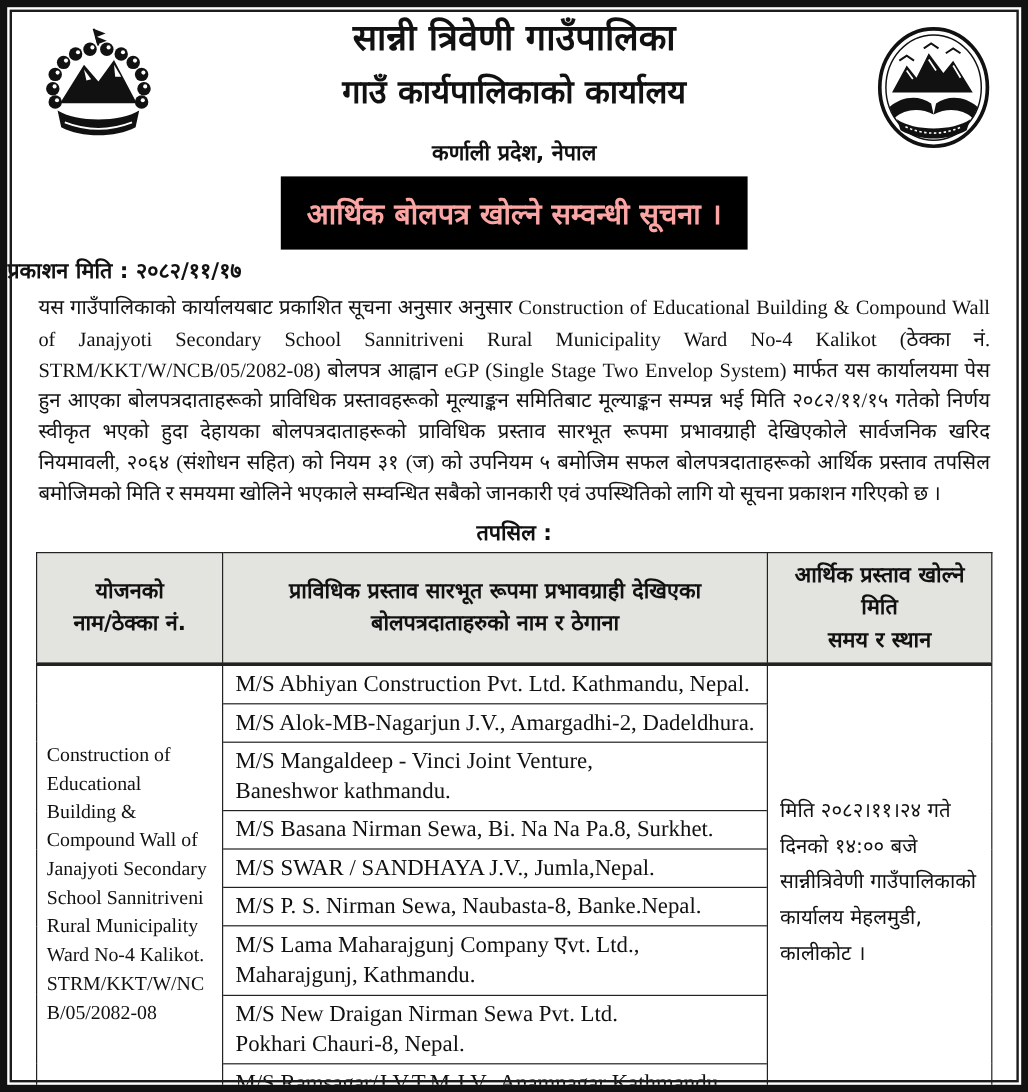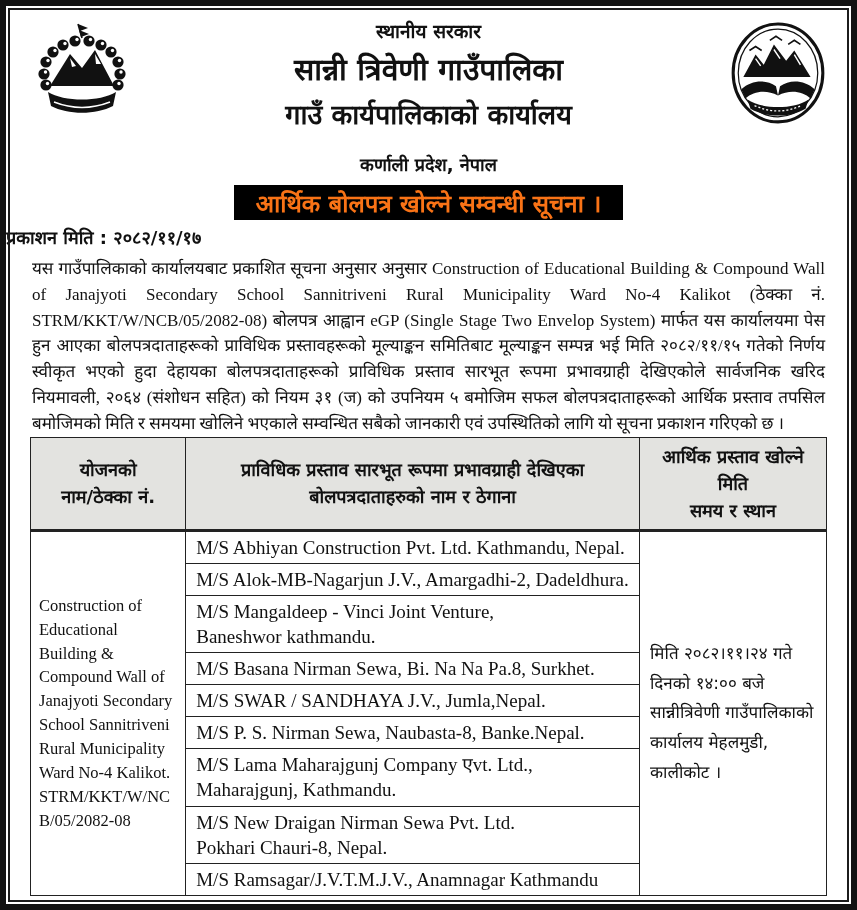--- a/index.html
+++ b/index.html
@@ -12,22 +12,22 @@
   .logo{position:absolute;top:16px;}
   .logo.left{left:26px;}
   .logo.right{right:24px;}
   .hline{text-align:center;font-weight:bold;font-family:"DejaVu Sans","Liberation Serif",sans-serif;}
   .h1{font-size:19px;padding-top:12px;}
   .h2{font-size:30px;margin-top:4px;}
   .h3{font-size:27px;margin-top:6px;}
   .h4{font-size:18px;margin-top:7px;}
   .h5{font-size:18px;margin-top:20px;}
   .banner{
-    width:max-content;margin:9px auto 5px;background:#000;color:#f97316;
-    font-weight:bold;font-size:24px;padding:1px 22px;
+    width:max-content;margin:9px auto 5px;background:#000;color:#fca5a5;
+    font-weight:bold;font-size:24px;padding:14px 22px;
     font-family:"DejaVu Sans",sans-serif;
   }
   .pubdate{text-align:left;font-weight:bold;font-size:18px;margin:3px 0 7px;
     font-family:"DejaVu Sans",sans-serif;}
   .para{margin:0 26px;font-size:17px;line-height:1.52;text-align:justify;}
   .details{text-align:center;font-weight:bold;font-size:18px;margin:6px 0 5px;
     font-family:"DejaVu Sans",sans-serif;}
   table.sched{border-collapse:collapse;margin:0 auto;width:797px;table-layout:fixed;}
   .sched th,.sched td{border:1.6px solid #222;}
   .sched thead th{
@@ -106,31 +106,31 @@
       <path d="M20,28 L26,24 L32,28 M40,18 L46,14 L52,18 M58,22 L64,18 L70,22" stroke="#111" stroke-width="1.6" fill="none"></path>
 
       <path d="M12,66 C22,57 36,56 46,63 L48,72 C36,66 24,68 16,75 Z" fill="#111"></path>
       <path d="M84,66 C74,57 60,56 50,63 L48,72 C60,66 72,68 80,75 Z" fill="#111"></path>
 
       <path d="M18,76 C32,86 64,86 78,76 L75,85 C60,94 36,94 21,85 Z" fill="#111"></path>
       <path d="M25,82 C40,89 56,89 71,82" stroke="#fff" stroke-width="1.3" stroke-dasharray="2 2" fill="none"></path>
     </svg>
   </div>
 
-  <div class="hline h1">स्थानीय सरकार</div>
   <div class="hline h2">सान्नी त्रिवेणी गाउँपालिका</div>
   <div class="hline h3">गाउँ कार्यपालिकाको कार्यालय</div>
   <div class="hline h5">कर्णाली प्रदेश, नेपाल</div>
 
   <div class="banner">आर्थिक बोलपत्र खोल्ने सम्वन्धी सूचना ।</div>
 
   <div class="pubdate">प्रकाशन मिति : २०८२/११/१७</div>
 
   <div class="para">यस गाउँपालिकाको कार्यालयबाट प्रकाशित सूचना अनुसार अनुसार Construction of Educational Building &amp; Compound Wall of Janajyoti Secondary School Sannitriveni Rural Municipality Ward No-4 Kalikot (ठेक्का नं. STRM/KKT/W/NCB/05/2082-08) बोलपत्र आह्वान eGP (Single Stage Two Envelop System) मार्फत यस कार्यालयमा पेस हुन आएका बोलपत्रदाताहरूको प्राविधिक प्रस्तावहरूको मूल्याङ्कन समितिबाट मूल्याङ्कन सम्पन्न भई मिति २०८२/११/१५ गतेको निर्णय स्वीकृत भएको हुदा देहायका बोलपत्रदाताहरूको प्राविधिक प्रस्ताव सारभूत रूपमा प्रभावग्राही देखिएकोले सार्वजनिक खरिद नियमावली, २०६४ (संशोधन सहित) को नियम ३१ (ज) को उपनियम ५ बमोजिम सफल बोलपत्रदाताहरूको आर्थिक प्रस्ताव तपसिल बमोजिमको मिति र समयमा खोलिने भएकाले सम्वन्धित सबैको जानकारी एवं उपस्थितिको लागि यो सूचना प्रकाशन गरिएको छ ।</div>
 
+  <div class="details">तपसिल :</div>
 
   <table class="sched">
     <colgroup>
         <col class="col-project">
         <col class="col-bidders">
         <col class="col-opening">
       </colgroup>
     <thead>
       <tr>
         <th>

